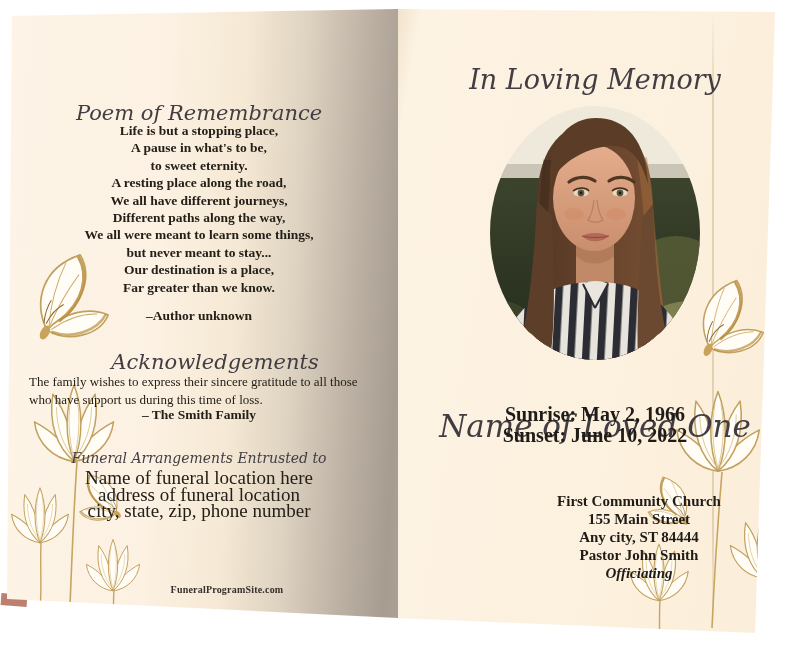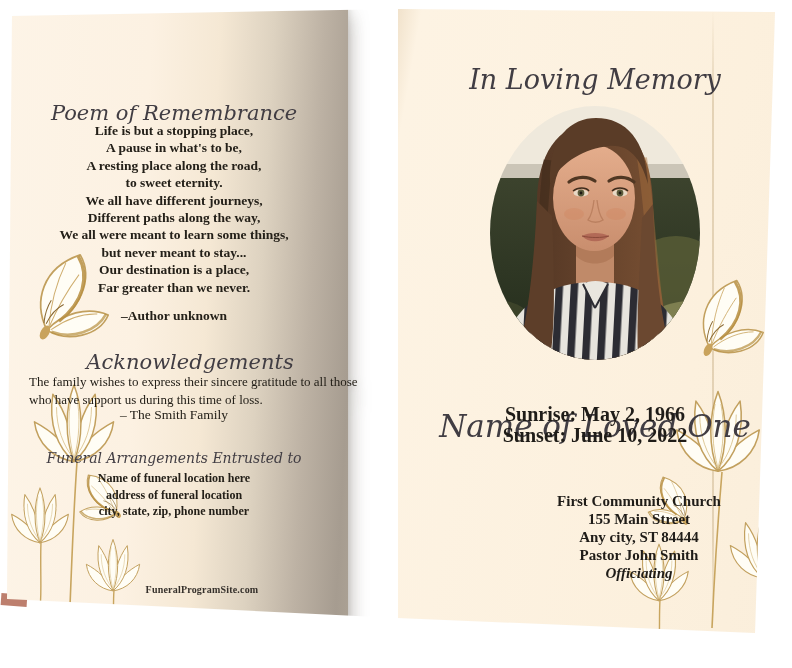--- a/index.html
+++ b/index.html
@@ -4,21 +4,21 @@
 <style>
   html,body{margin:0;padding:0;}
   body{width:792px;height:668px;background:#ffffff;overflow:hidden;}
   .scene{position:relative;width:792px;height:668px;font-family:"Liberation Serif",serif;}
 
   
   .underpage{position:absolute;left:1px;top:594px;width:26px;height:12px;
     background:#bd7f6e;transform:rotate(4deg);}
 
   .page{position:absolute;top:0;height:668px;}
-  .page-left{left:0;width:348px;
+  .page-left{left:0;width:398px;
     clip-path:polygon(12px 16px,398px 9px,398px 618px,7px 599px);
     background:linear-gradient(93deg,#fdf4e7 0%,#fcf1e2 40%,#f5e8d4 58%,#ddd2c0 72%,#bdb2a4 85%,#a69c90 96%,#aba194 100%);
     filter:drop-shadow(0 14px 10px rgba(95,88,78,.42)) drop-shadow(0 2px 3px rgba(95,88,78,.25));}
   .page-right{left:398px;width:394px;
     clip-path:polygon(0 9px,377px 12px,357px 633px,0 618px);
     background:linear-gradient(100deg,#f0e1ca 0%,#fdf3e3 5%,#fcf0dd 70%,#faeedb 100%);
     filter:drop-shadow(0 14px 10px rgba(95,88,78,.42)) drop-shadow(0 2px 3px rgba(95,88,78,.25));}
 
   .crease{position:absolute;left:314px;top:10px;height:620px;width:2px;z-index:1;
     background:linear-gradient(to bottom,rgba(176,146,96,0),rgba(176,146,96,.32) 15%,rgba(176,146,96,.32) 85%,rgba(176,146,96,0));}
@@ -26,23 +26,23 @@
   .txt{position:absolute;width:100%;text-align:center;color:#242019;z-index:4;}
   .script{font-family:"DejaVu Serif",serif;font-style:italic;font-weight:500;
     color:#413d43;white-space:nowrap;}
 
   
   .t-poem{top:84px;font-size:21px;}
   .poem{top:122px;font-size:13.5px;line-height:17.4px;font-weight:bold;}
   .author{top:308px;font-size:13.5px;font-weight:bold;}
   .t-ack{top:333px;font-size:21px;margin-left:16px;}
   .ack-body{top:373px;left:29px;width:340px;font-size:13px;line-height:17.5px;font-weight:normal;text-align:left;}
-  .ack-sig{top:407px;font-size:13.5px;font-weight:normal;}
+  .ack-sig{top:407px;font-size:13.5px;font-weight:bold;}
   .t-arr{top:438px;font-size:14px;}
-  .arr{top:470px;font-size:12px;line-height:16.5px;font-weight:bold;}
+  .arr{top:470px;font-size:19px;line-height:16.5px;font-weight:normal;}
   .watermark{top:584px;font-size:10px;font-weight:bold;letter-spacing:.2px;color:#35302b;padding-left:28px;}
 
   
   .t-title{top:46px;font-size:27px;}
   .t-name{top:382px;font-size:31px;}
   .dates{top:404px;font-size:20px;line-height:21px;font-weight:bold;color:#1f1c18;}
   .service{top:492px;font-size:15px;line-height:18px;font-weight:bold;color:#1f1c18;margin-left:44px;}
   .officiating{font-style:italic;}
 
   .photo{position:absolute;left:92px;top:106px;width:210px;height:254px;
@@ -111,28 +111,28 @@
     </svg>
     <svg class="deco" style="left:78px;top:532px;width:70px;height:92px" viewBox="0 0 70 92">
       <path d="M36 58 C35 72 36 82 35 90" fill="none" stroke="#c8a55f" stroke-width="1.4"></path>
       <use href="#sym-flower" width="70" height="62"></use>
     </svg>
 
     <h2 class="txt script t-poem">Poem of Remembrance</h2>
     <div class="txt poem">
       <div>Life is but a stopping place,</div>
       <div>A pause in what's to be,</div>
+      <div>to sweet eternity.</div>
       <div>A resting place along the road,</div>
-      <div>to sweet eternity.</div>
       <div>We all have different journeys,</div>
       <div>Different paths along the way,</div>
       <div>We all were meant to learn some things,</div>
       <div>but never meant to stay...</div>
       <div>Our destination is a place,</div>
-      <div>Far greater than we never.</div>
+      <div>Far greater than we know.</div>
     </div>
     <div class="txt author">–Author unknown</div>
 
     <h2 class="txt script t-ack">Acknowledgements</h2>
     <div class="txt ack-body">The family wishes to express their sincere gratitude to all those who have support us during this time of loss.</div>
     <div class="txt ack-sig">– The Smith Family</div>
 
     <h2 class="txt script t-arr">Funeral Arrangements Entrusted to</h2>
     <div class="txt arr">
       <div>Name of funeral location here</div>

